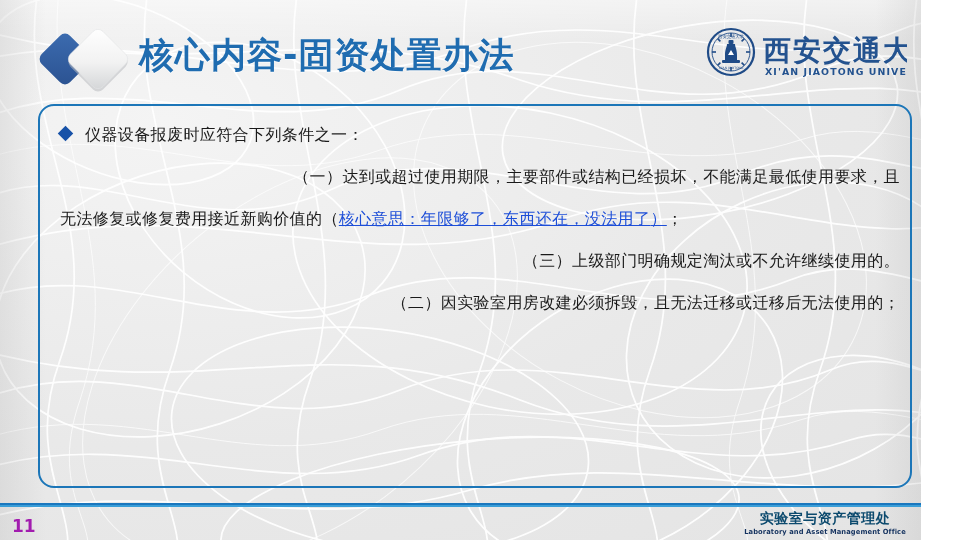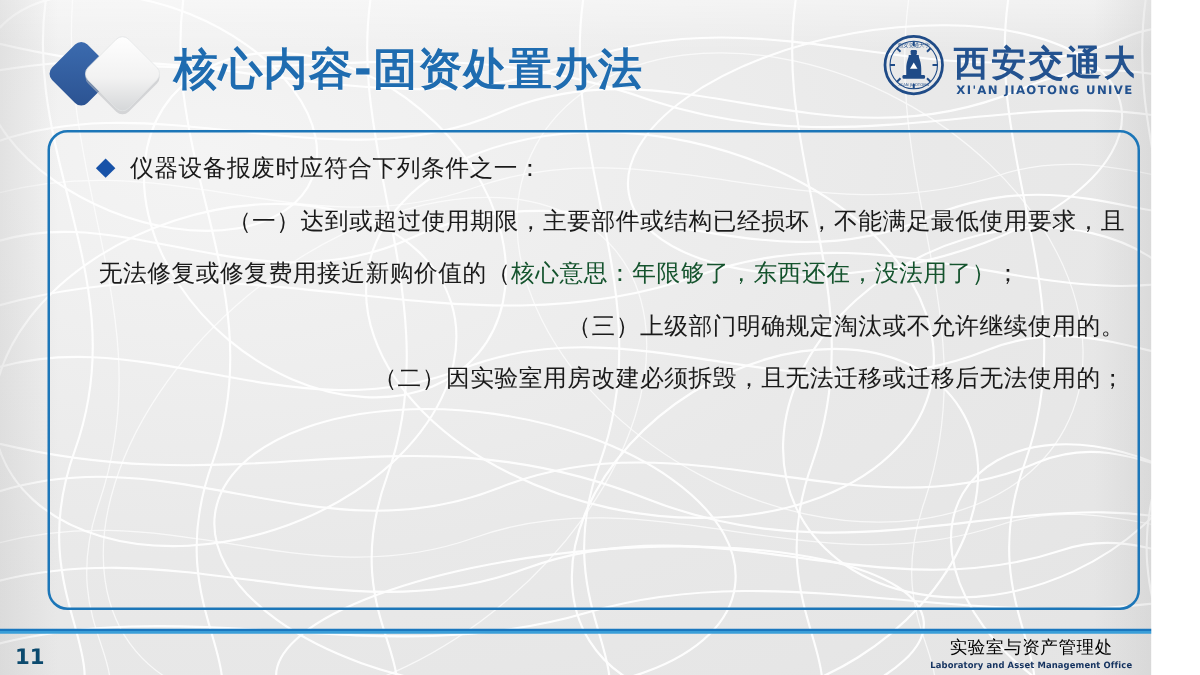--- a/index.html
+++ b/index.html
@@ -84,78 +84,78 @@
   }
 
   .content-inner {
     position: absolute;
     left: 60px;
     top: 114px;
     width: 840px;
   }
 
   .line {
-    font-size: 19px;
+    font-size: 16px;
     color: #1a1a1a;
     line-height: 42px;
     white-space: nowrap;
     font-family: "DejaVu Sans", "Liberation Sans", sans-serif;
     letter-spacing: 0.4px;
-    margin-left: 19px;
   }
   .line.indent {
     padding-left: 8px;
     text-align: right;
   }
   .line.hang {
     padding-left: 0px;
   }
   .bullet-diamond {
     display: inline-block;
     width: 11px;
     height: 11px;
     background: #1752a8;
     transform: rotate(45deg);
     margin-right: 14px;
     position: relative;
     top: -1px;
   }
   .red {
-    color: #14532d;
+    color: #1d4ed8;
+    text-decoration: underline;
   }
 
   
   .footer-rule {
     position: absolute;
     left: 0;
     top: 503px;
     width: 960px;
     height: 4px;
     background: linear-gradient(to bottom, #1a77be 0%, #1a77be 55%, #3a9ed8 55%, #3a9ed8 100%);
   }
   .page-number {
     position: absolute;
     left: 12px;
     top: 516px;
     font-size: 17px;
     font-weight: bold;
-    color: #0c4a6e;
+    color: #a21caf;
     font-family: "DejaVu Sans", "Liberation Sans", sans-serif;
   }
   .dept-block {
     position: absolute;
     right: 8px;
     top: 510px;
     text-align: center;
     width: 176px;
   }
   .dept-cn {
     font-size: 14px;
-    font-weight: normal;
-    color: #000000;
+    font-weight: bold;
+    color: #0c4a6e;
     letter-spacing: 0.5px;
     font-family: "DejaVu Sans", "Liberation Sans", sans-serif;
     line-height: 16px;
   }
   .dept-en {
     font-size: 7px;
     font-weight: bold;
     color: #14325f;
     letter-spacing: 0.1px;
     font-family: "DejaVu Sans", "Liberation Sans", sans-serif;

